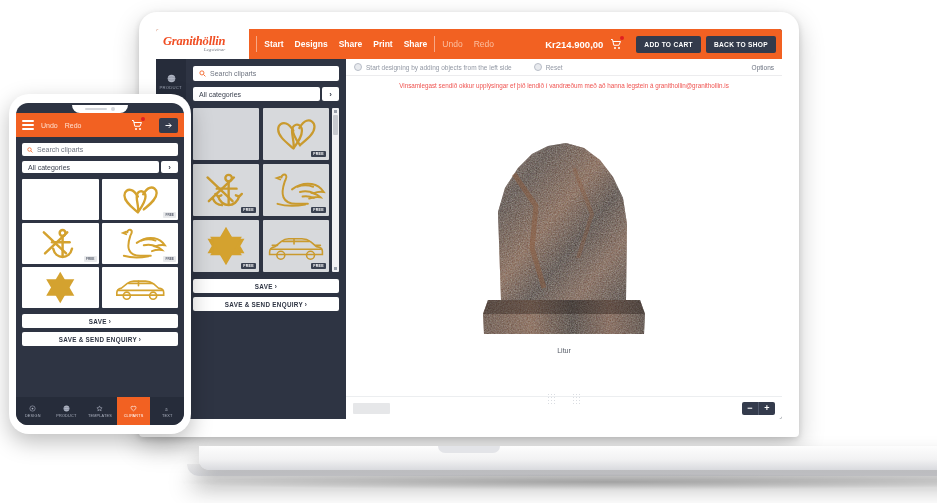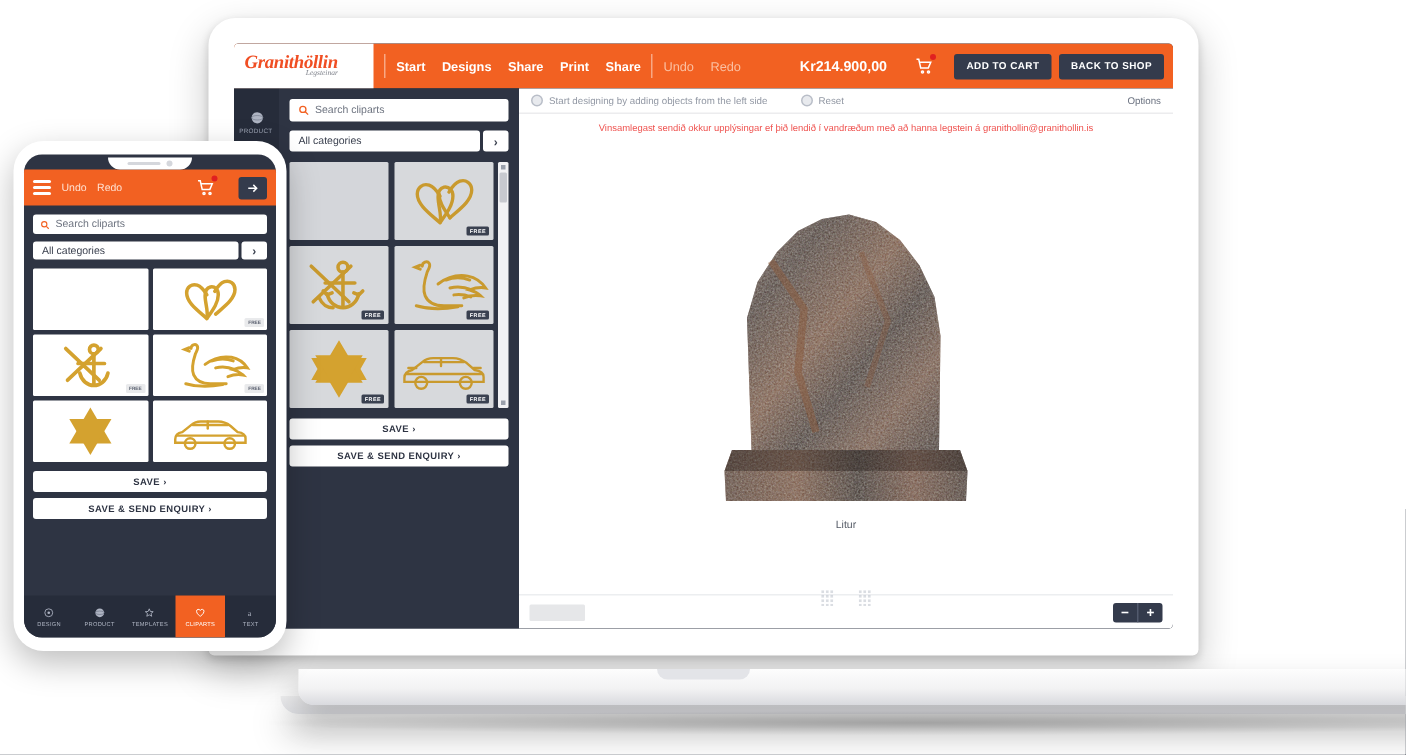--- a/index.html
+++ b/index.html
@@ -29,21 +29,21 @@
     justify-content:center;align-items:flex-start;padding:0 24px 0 7px;box-sizing:border-box;}
   .logo-main{font-family:"Liberation Serif",serif;font-style:italic;font-weight:bold;
     color:#f04e23;font-size:12.5px;line-height:12px;letter-spacing:-.2px;}
   .logo-sub{font-family:"Liberation Serif",serif;font-style:italic;color:#7b7f88;
     font-size:5px;line-height:6px;align-self:flex-end;}
   .tb-divider{width:1px;height:16px;background:rgba(255,255,255,.45);margin:0 7px;}
   .menu{display:flex;align-items:center;gap:11px;}
   .menu-item{color:#ffffff;font-size:8.5px;font-weight:bold;white-space:nowrap;}
   .menu-item.dim{color:#fbc0a2;font-weight:normal;}
   .tb-spacer{flex:1;}
-  .price{color:#ffffff;font-size:9.5px;font-weight:bold;margin-right:19px;white-space:nowrap;}
+  .price{color:#ffffff;font-size:9.5px;font-weight:bold;margin-right:7px;white-space:nowrap;}
   .cart-wrap{position:relative;margin-right:9px;}
   .cart-ico{width:12px;height:12px;display:block;}
   .cart-dot{position:absolute;right:-2px;top:-2px;width:4px;height:4px;border-radius:50%;background:#e02020;}
   .tb-btn{background:#343b4c;color:#ffffff;font-size:6.6px;font-weight:bold;letter-spacing:.3px;
     padding:5px 8px;border-radius:2px;margin-left:5px;white-space:nowrap;}
 
   
   .appbody{display:flex;height:calc(100% - 30px);background:#2e3443;}
 
   

